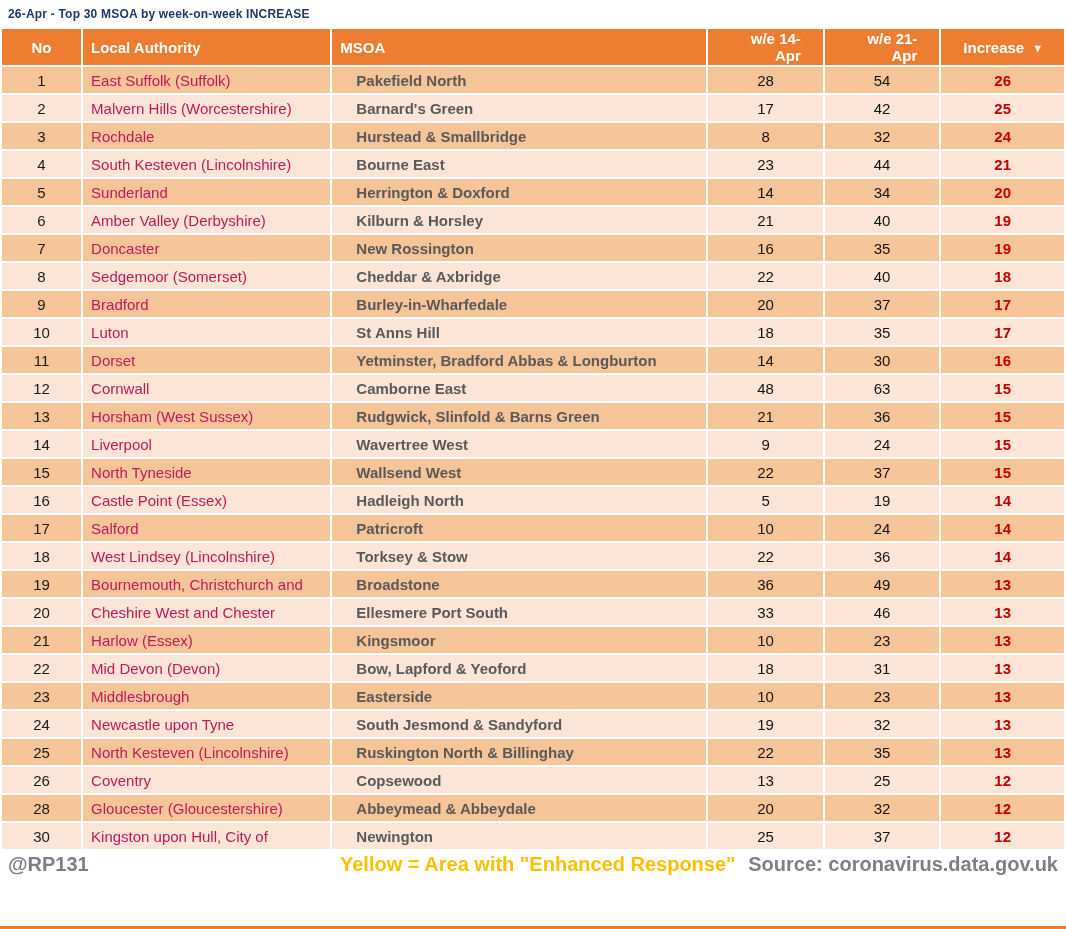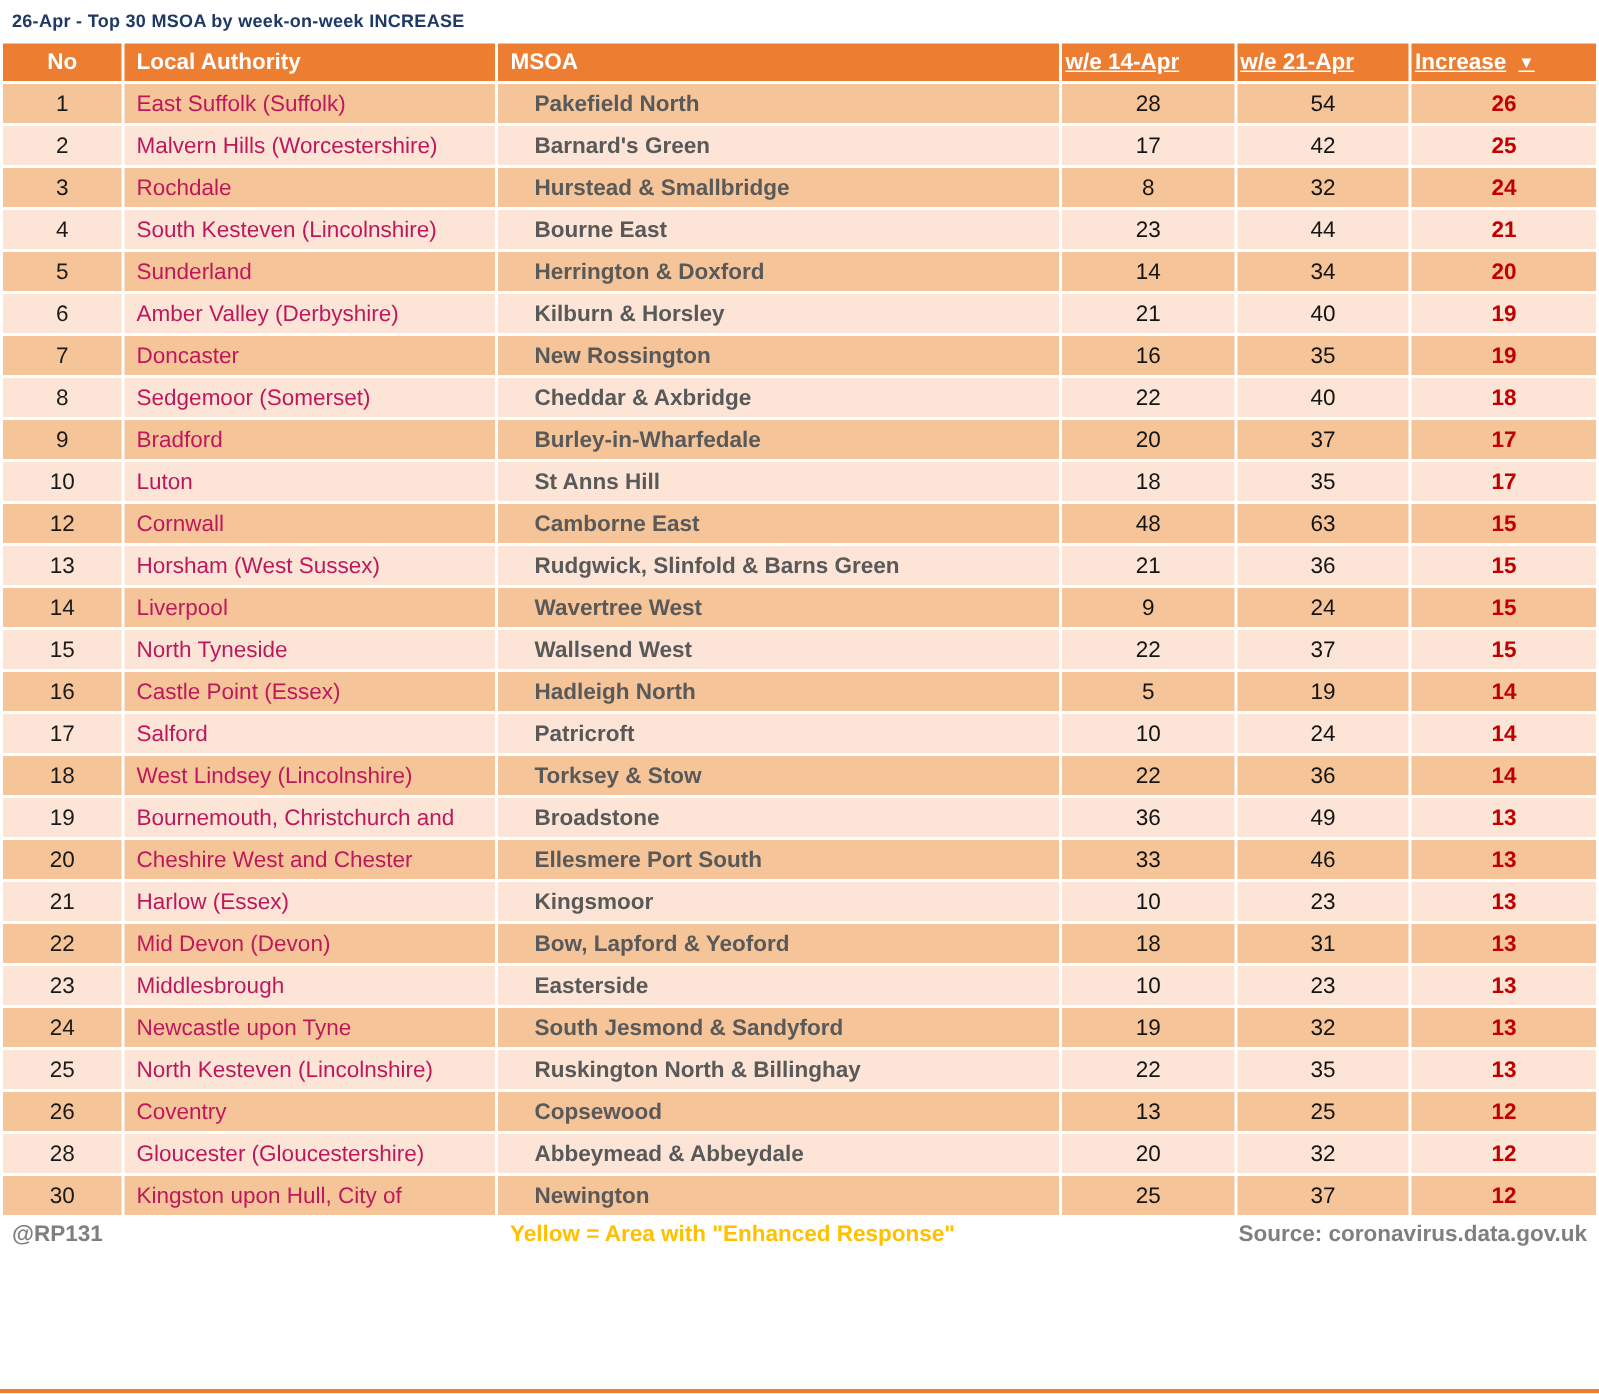--- a/index.html
+++ b/index.html
@@ -4,37 +4,37 @@
 <style>
   html,body{margin:0;padding:0;background:#fff;}
   body{font-family:"Liberation Sans","DejaVu Sans",sans-serif;}
   .page{position:relative;width:1066px;height:929px;background:#fff;overflow:hidden;}
 
   .title{color:var(--title-text,#1F3864);font-weight:bold;font-size:12px;
          padding:7px 0 0 8px;height:27px;box-sizing:border-box;letter-spacing:.2px;}
 
   table{border-collapse:separate;border-spacing:2px;table-layout:fixed;width:1066px;}
   th{background:var(--header-bg,#ED7D31);color:#fff;font-weight:bold;font-size:15px;
-     height:23px;padding:1px 2px;box-sizing:content-box;}
+     height:23px;padding:1px 22px;box-sizing:content-box;}
   .h-no{text-align:center;}
   .h-la,.h-msoa{text-align:left;padding-left:8px;}
-  .h-num,.h-inc{text-align:left;text-decoration:underline;}
+  .h-num,.h-inc{text-align:right;}
   .sort-arrow{font-size:11px;margin-left:8px;vertical-align:1px;}
 
   td{font-size:15px;height:26px;padding:0 6px;box-sizing:content-box;overflow:hidden;
      white-space:nowrap;}
   tbody tr:nth-child(odd) td{background:var(--row-dark,#F6C499);}
   tbody tr:nth-child(even) td{background:var(--row-light,#FCE5D6);}
   .c-no{text-align:center;color:#1a1a1a;}
   .c-la{color:#be185d;padding-left:8px;}
   .c-msoa{font-weight:bold;color:var(--msoa-text,#595959);padding-left:24px;}
   .c-num{text-align:center;color:#141414;}
   .c-inc{text-align:center;font-weight:bold;color:var(--increase-text,#C00000);}
 
-  .footer{position:relative;height:22px;font-size:15px;font-weight:bold;margin-top:1px;}
+  .footer{position:relative;height:22px;font-size:20px;font-weight:bold;margin-top:1px;}
   .footer .handle{position:absolute;left:8px;top:1px;color:var(--footer-gray,#7F7F7F);}
   .footer .note{position:absolute;left:340px;top:1px;color:var(--note-yellow,#FFC000);}
   .footer .source{position:absolute;right:8px;top:1px;color:var(--footer-gray,#7F7F7F);}
 
   .bottom-strip{position:absolute;left:0;bottom:0;width:100%;height:3px;
                 background:var(--header-bg,#ED7D31);}
 </style>
 </head>
 <body>
 
@@ -136,20 +136,28 @@
   </tr>
         <tr>
     <td class="c-no">10</td>
     <td class="c-la">Luton</td>
     <td class="c-msoa">St Anns Hill</td>
     <td class="c-num">18</td>
     <td class="c-num">35</td>
     <td class="c-inc">17</td>
   </tr>
         <tr>
+    <td class="c-no">11</td>
+    <td class="c-la">Dorset</td>
+    <td class="c-msoa">Yetminster, Bradford Abbas &amp; Longburton</td>
+    <td class="c-num">14</td>
+    <td class="c-num">30</td>
+    <td class="c-inc">16</td>
+  </tr>
+        <tr>
     <td class="c-no">12</td>
     <td class="c-la">Cornwall</td>
     <td class="c-msoa">Camborne East</td>
     <td class="c-num">48</td>
     <td class="c-num">63</td>
     <td class="c-inc">15</td>
   </tr>
         <tr>
     <td class="c-no">13</td>
     <td class="c-la">Horsham (West Sussex)</td>

